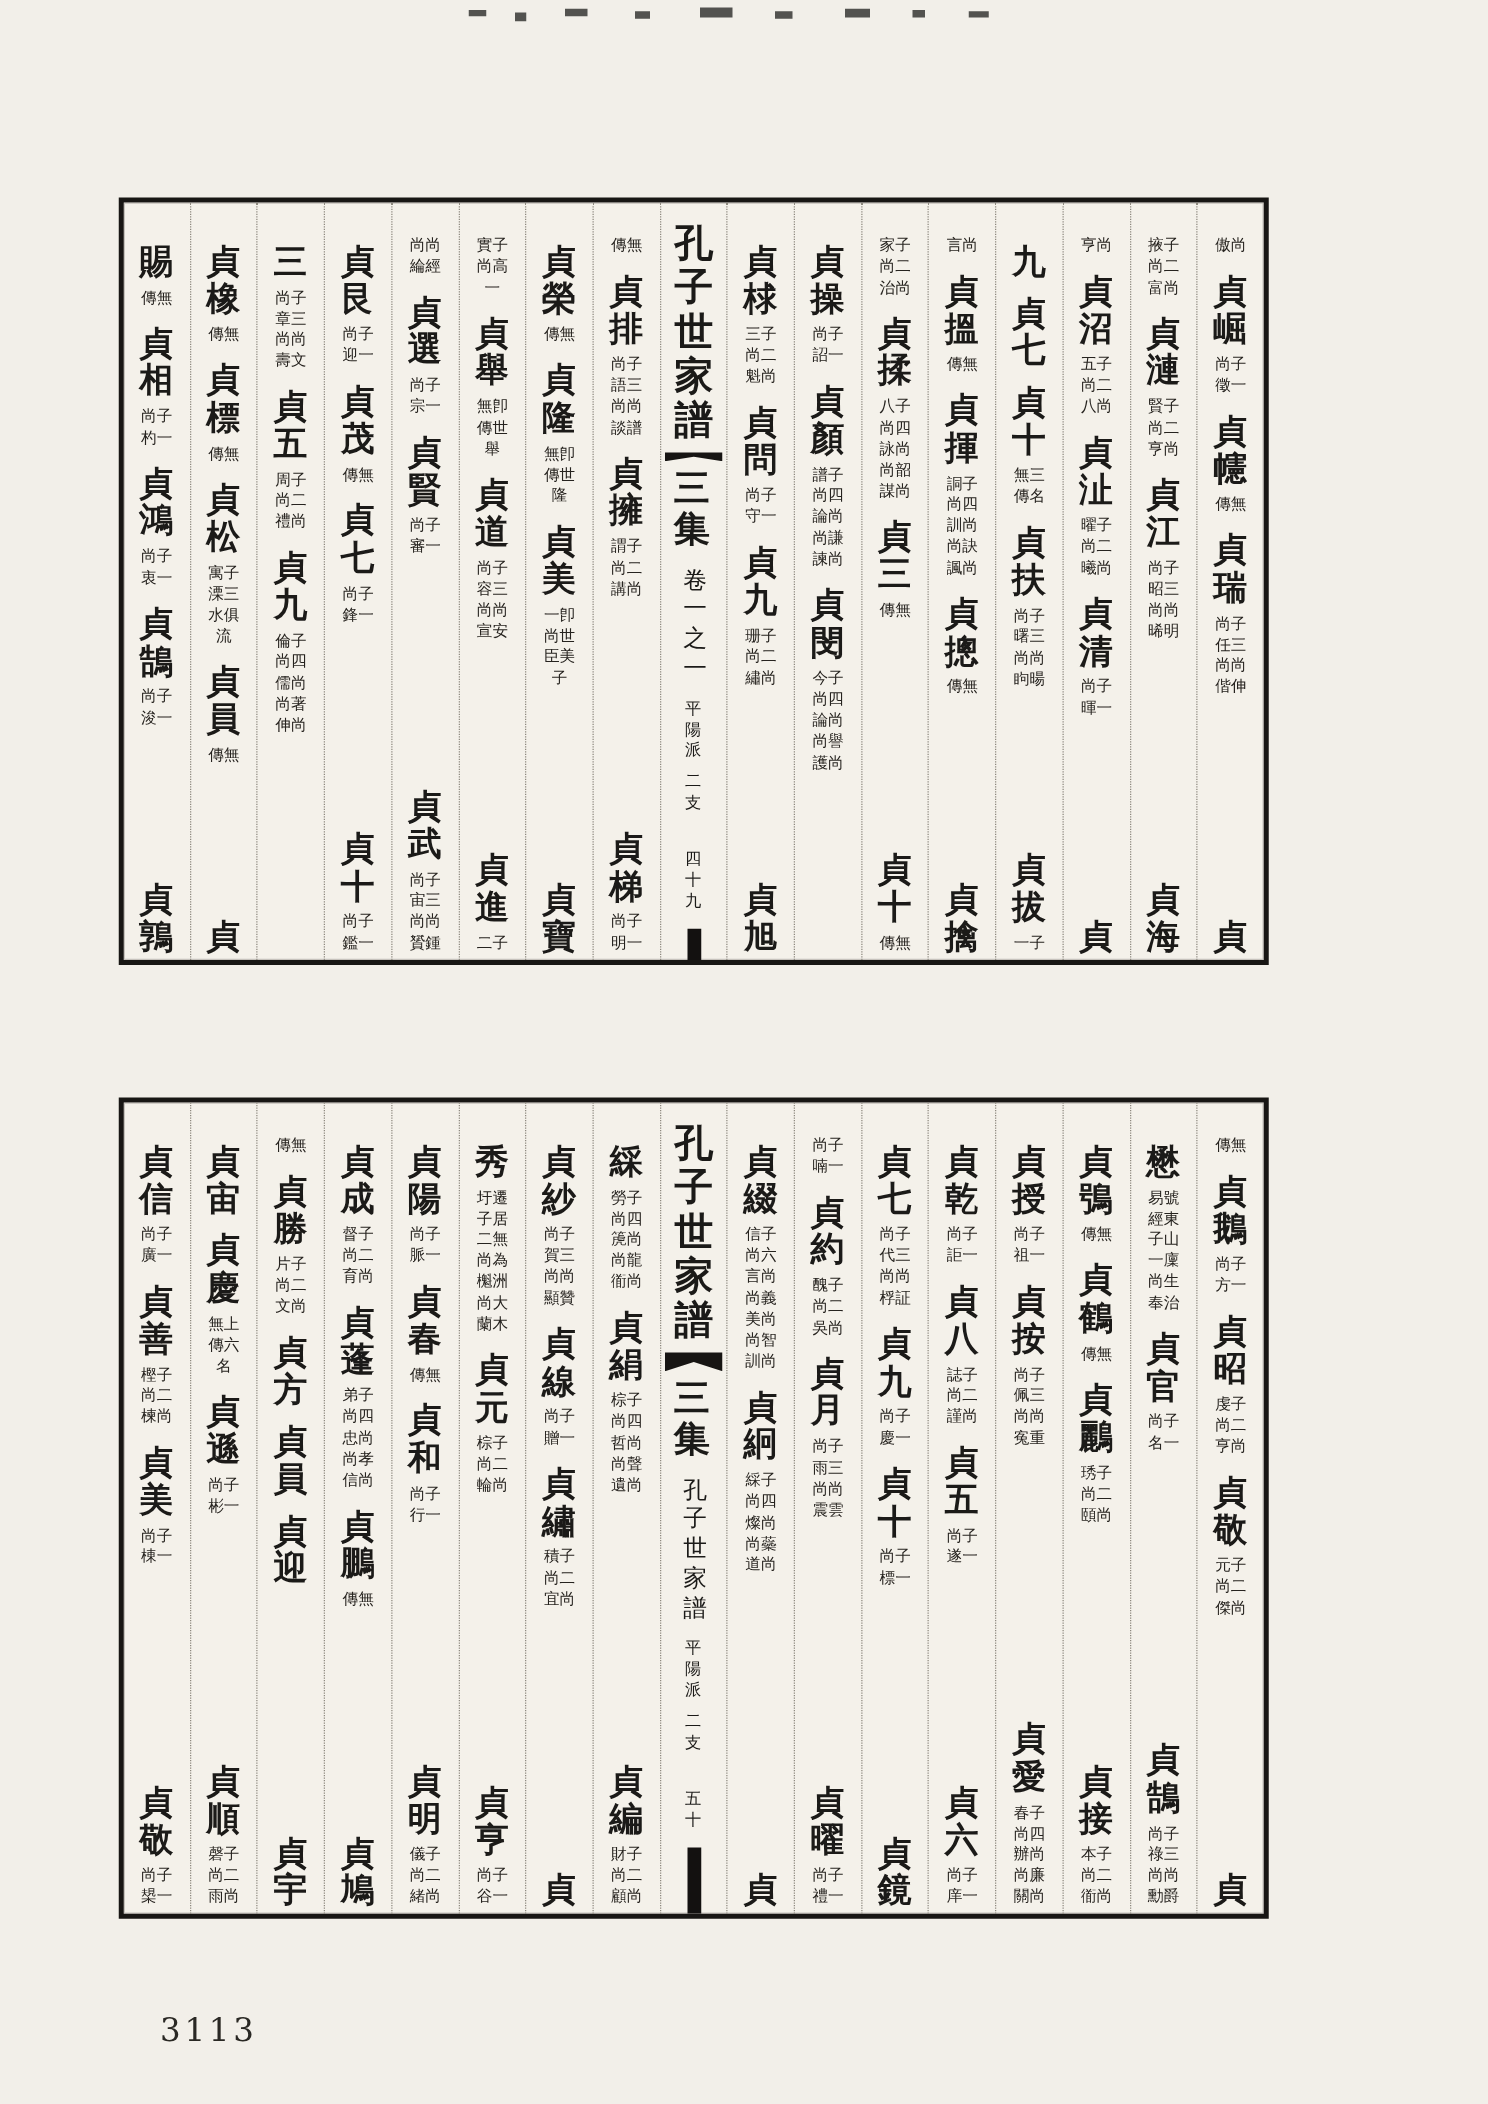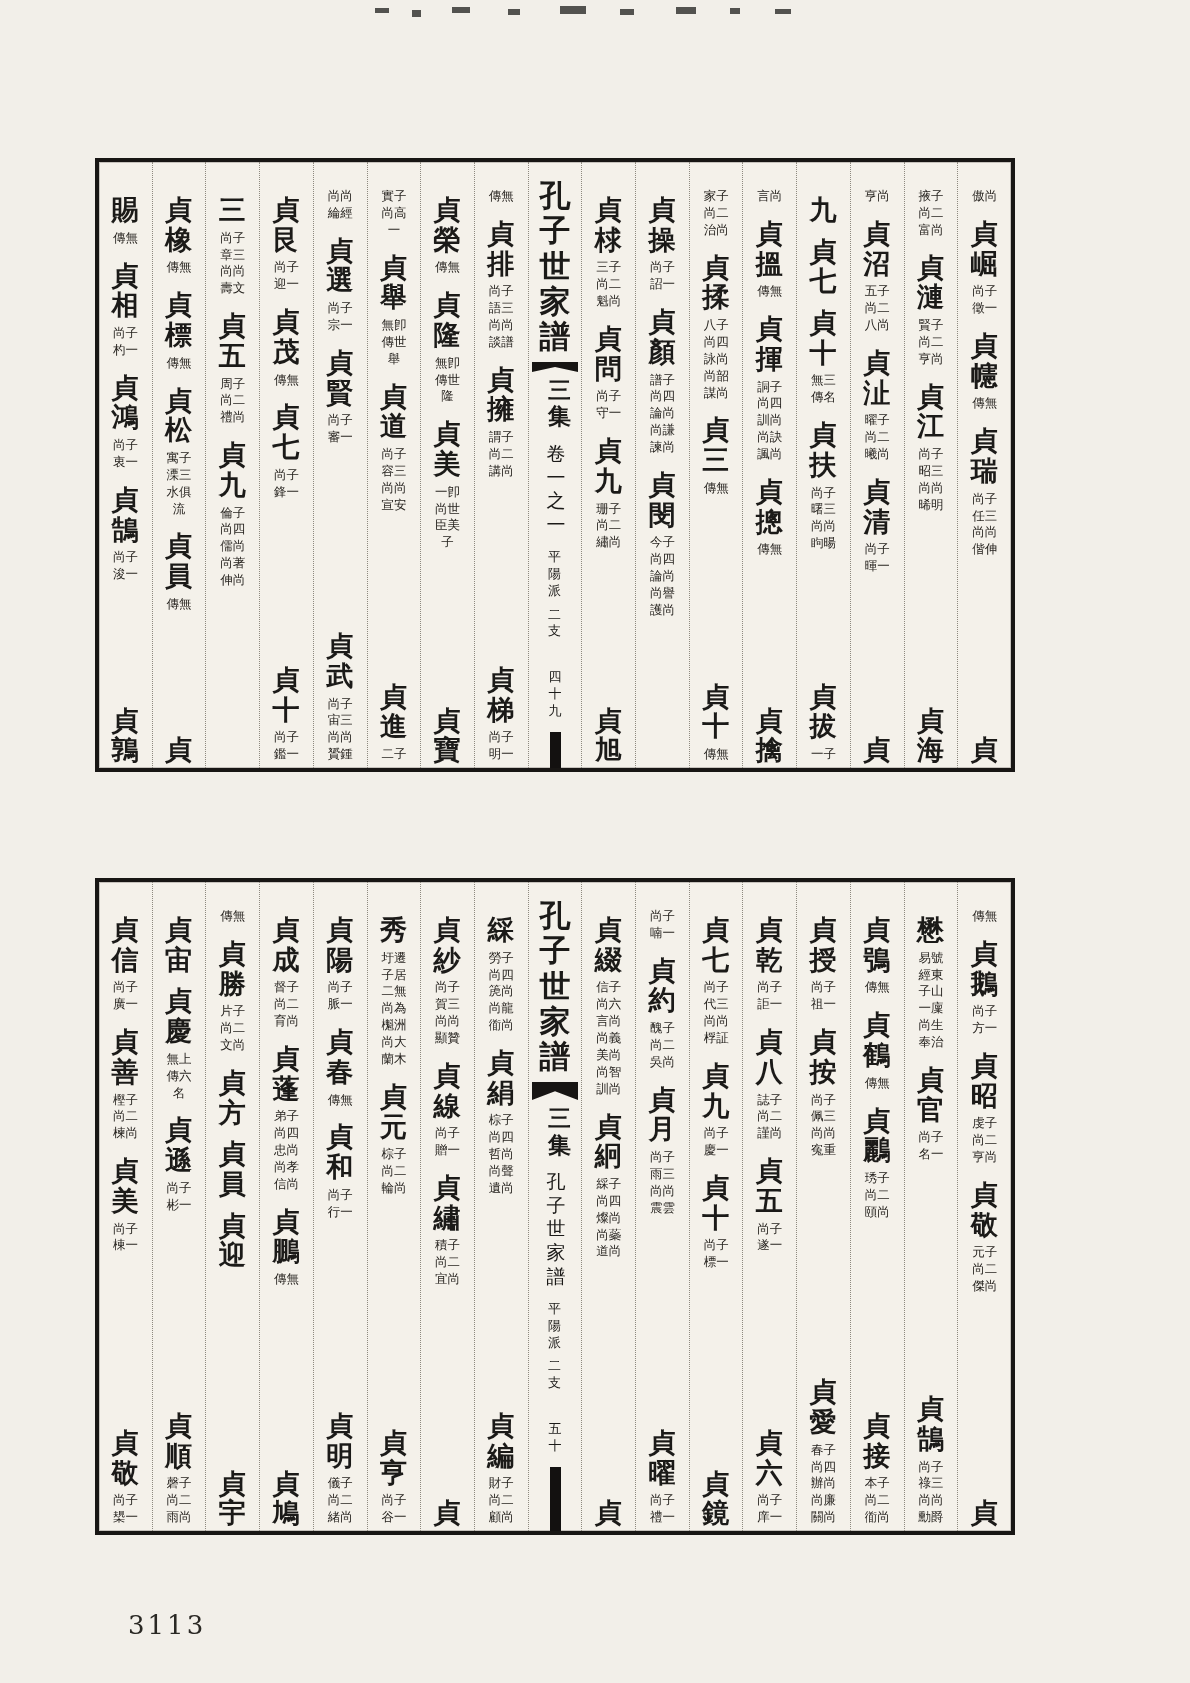--- a/index.html
+++ b/index.html
@@ -16,25 +16,25 @@
   .cols .col:last-child{border-left:none;}
   .nm{font-size:27px;line-height:1.1;width:30px;text-align:center;word-break:break-all;
       margin:9px 0 3px;font-weight:bold;letter-spacing:1px;}
   .nm.end{margin-top:auto;}
   .ann{font-size:12.5px;line-height:1.35;text-align:center;white-space:pre-line;
        margin:2px 0 5px;color:#26231f;width:34px;}
   .title-col{padding-top:16px;}
   .tmain{font-size:31px;width:34px;text-align:center;word-break:break-all;line-height:1.14;font-weight:bold;}
   .fishtail{width:46px;height:34px;background:#171513;margin:7px 0 5px;
             clip-path:polygon(0 0,100% 0,100% 100%,50% 52%,0 100%);}
-  .tcoll{font-size:23px;width:32px;text-align:right;word-break:break-all;line-height:1.15;font-weight:bold;}
+  .tcoll{font-size:29px;width:32px;text-align:left;word-break:break-all;line-height:1.15;font-weight:bold;}
   .tvol{font-size:19px;width:17px;text-align:center;word-break:break-all;line-height:1.25;margin-top:12px;}
   .tbranch{font-size:13px;width:14px;text-align:left;word-break:break-all;line-height:1.3;margin-top:12px;}
   .tsub{font-size:13px;width:14px;text-align:left;word-break:break-all;line-height:1.3;margin-top:8px;font-family:Liberation Mono, monospace;}
-  .tfolio{font-size:13px;width:14px;text-align:center;word-break:break-all;line-height:1.3;margin-top:28px;}
+  .tfolio{font-size:13px;width:14px;text-align:left;word-break:break-all;line-height:1.3;margin-top:28px;}
   .bar{width:11px;height:118px;background:#131110;margin-top:12px;}
   .pagenum{position:absolute;left:128px;top:1610px;font-size:26px;letter-spacing:3px;
            font-family:"DejaVu Serif","Liberation Serif",serif;color:#2a2824;}
 </style>
 </head>
 <body>
 
 <div class="artifact" style="left:375px;top:8px;width:14px;height:5px;"></div>
 <div class="artifact" style="left:412px;top:10px;width:9px;height:7px;"></div>
 <div class="artifact" style="left:452px;top:7px;width:18px;height:6px;"></div>

